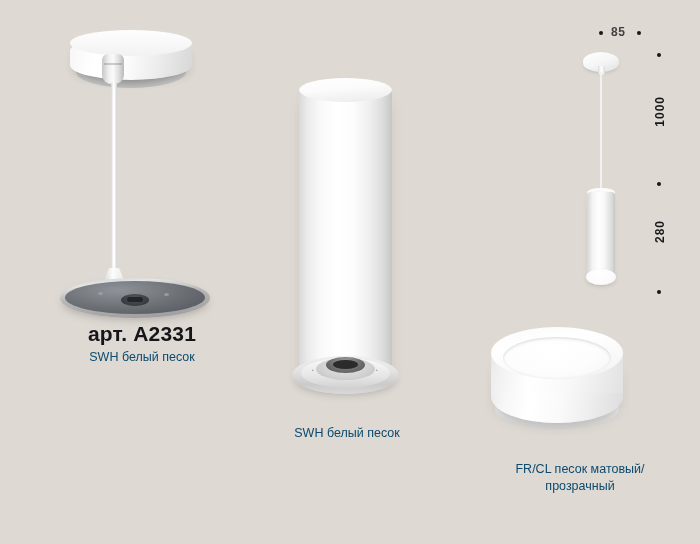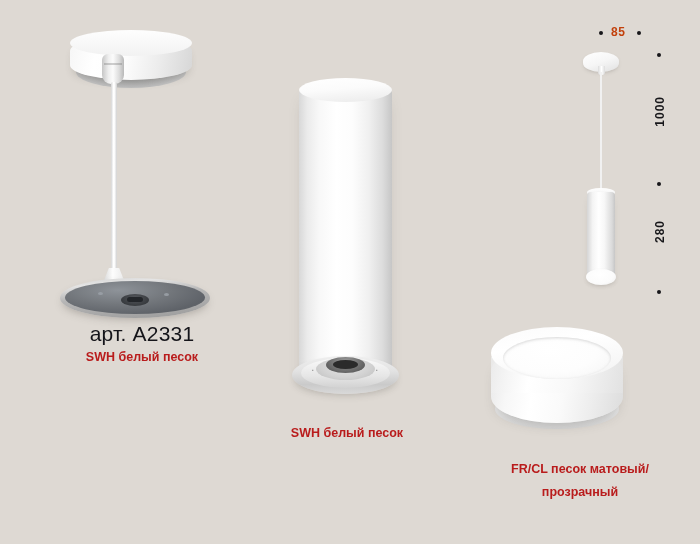--- a/index.html
+++ b/index.html
@@ -22,33 +22,32 @@
   }
 
   
   .label-block {
     position: absolute;
     text-align: center;
     user-select: none;
   }
   .art-code {
     font-size: 21px;
-    font-weight: normal;
+    font-weight: bold;
     color: #15151a;
     letter-spacing: .2px;
     white-space: nowrap;
     line-height: 1.15;
   }
   .art-desc {
     font-size: 12.5px;
-    color: #b91c1c;
+    color: #0c4a6e;
     line-height: 1.35;
     white-space: nowrap;
     margin-top: 3px;
-    font-weight: bold;
   }
 
   
   #product-a2331 { position: absolute; left: 52px; top: 22px; width: 180px; height: 290px; }
 
   .canopy {
     position: absolute;
     left: 18px; top: 14px;
     width: 122px; height: 56px;
   }
@@ -251,21 +250,21 @@
   .dot {
     position: absolute;
     width: 4px; height: 4px;
     border-radius: 50%;
     background: #17171a;
   }
   .dim-h-text {
     position: absolute;
     font-size: 12px;
     font-weight: bold;
-    color: #c2410c;
+    color: #404040;
     letter-spacing: .5px;
     text-align: right;
   }
   .dim-v-text {
     position: absolute;
     font-size: 12px;
     font-weight: bold;
     color: #17171a;
     letter-spacing: 1px;
     writing-mode: vertical-rl;
@@ -364,21 +363,21 @@
   <div id="product-n8399">
     <div class="dif-base"></div>
     <div class="dif-side"></div>
     <div class="dif-band"></div>
     <div class="dif-top"></div>
     <div class="dif-lens"></div>
   </div>
 
   <div class="label-block" id="lbl-n8399">
     <div class="art-desc">FR/CL песок матовый/</div>
-    <div class="art-desc" style="margin-top:6px;">прозрачный</div>
+    <div class="art-desc" style="margin-top:0;">прозрачный</div>
   </div>
 
   <div id="dimension-diagram">
 
     <div class="dot" style="left:24px; top:11px;"></div>
     <div class="dim-h-text" style="left:36px; top:5px;">85</div>
     <div class="dot" style="left:62px; top:11px;"></div>
 
     <div class="mini-canopy"></div>
     <div class="mini-canopy-neck"></div>

